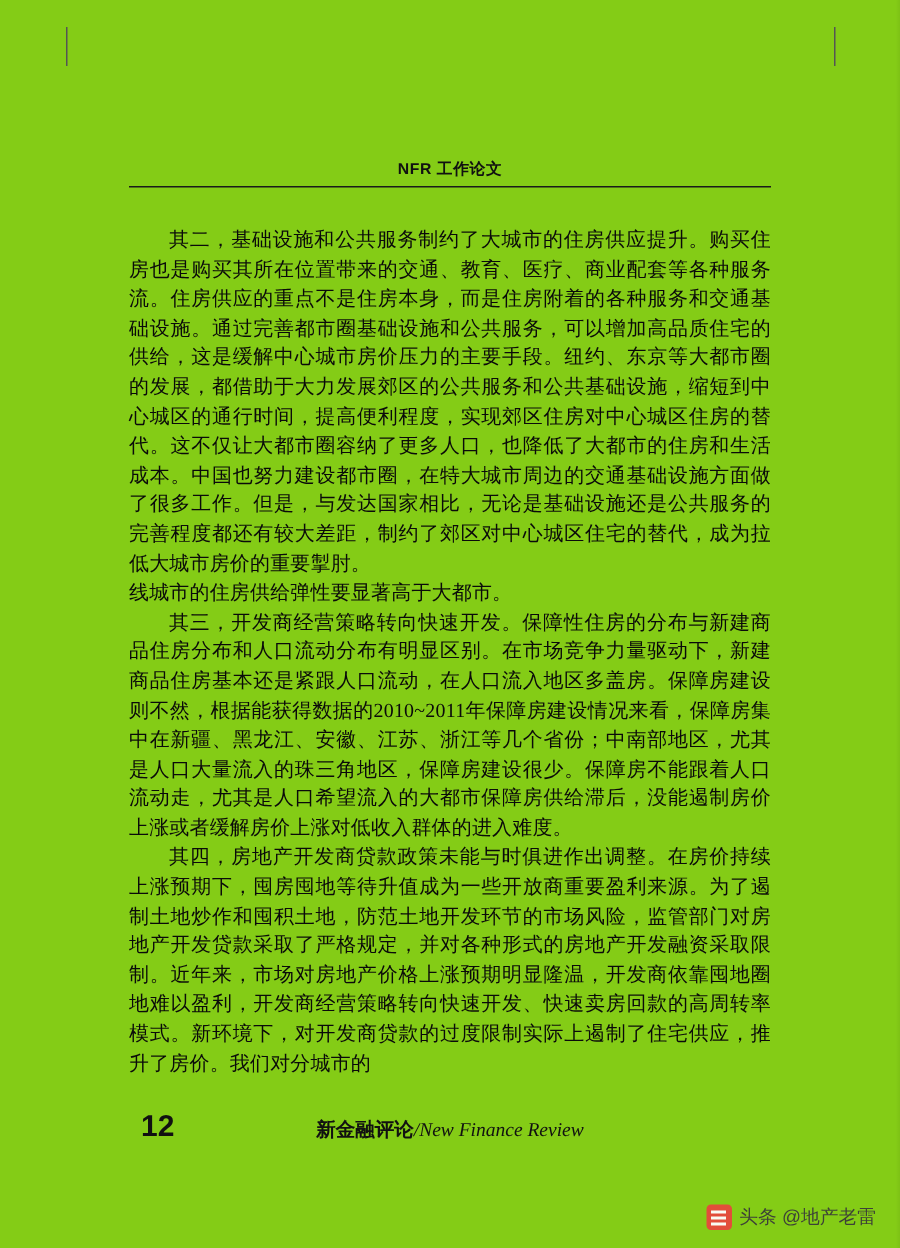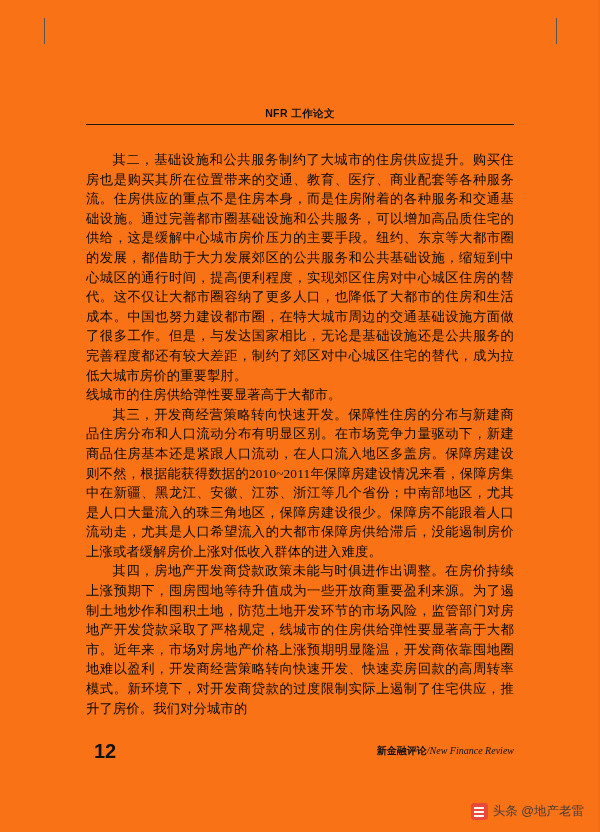--- a/index.html
+++ b/index.html
@@ -15,21 +15,21 @@
     font-family: "Liberation Serif", "DejaVu Serif", serif;
     color: #000000;
   }
 
   .page {
     position: absolute;
     left: 0;
     top: 0;
     width: 600px;
     height: 832px;
-    background: #f97316;
+    background: #84cc16;
   }
 
   
   .crop-mark {
     position: absolute;
     background: #555;
   }
   .crop-tl-v { left: 44px; top: 18px; width: 1px; height: 26px; }
   .crop-tr-v { left: 556px; top: 18px; width: 1px; height: 26px; }
 
@@ -86,22 +86,22 @@
     font-family: "Liberation Sans", "DejaVu Sans", sans-serif;
     font-size: 20px;
     font-weight: bold;
     color: #111;
   }
   .footer-title {
     position: absolute;
     left: 86px;
     top: 744px;
     width: 428px;
-    text-align: right;
-    font-size: 10px;
+    text-align: center;
+    font-size: 13px;
     color: #111;
   }
   .footer-title .cn {
     font-family: "Liberation Serif", "DejaVu Serif", serif;
     font-weight: bold;
   }
   .footer-title .en {
     font-style: italic;
     font-family: "Liberation Serif", "DejaVu Serif", serif;
   }
@@ -160,21 +160,21 @@
 
   <div class="header-band">
     <div class="header-title">NFR 工作论文</div>
   </div>
   <div class="header-rule"></div>
 
   <div class="body-block">
     <p class="para indent">其二，基础设施和公共服务制约了大城市的住房供应提升。购买住房也是购买其所在位置带来的交通、教育、医疗、商业配套等各种服务流。住房供应的重点不是住房本身，而是住房附着的各种服务和交通基础设施。通过完善都市圈基础设施和公共服务，可以增加高品质住宅的供给，这是缓解中心城市房价压力的主要手段。纽约、东京等大都市圈的发展，都借助于大力发展郊区的公共服务和公共基础设施，缩短到中心城区的通行时间，提高便利程度，实现郊区住房对中心城区住房的替代。这不仅让大都市圈容纳了更多人口，也降低了大都市的住房和生活成本。中国也努力建设都市圈，在特大城市周边的交通基础设施方面做了很多工作。但是，与发达国家相比，无论是基础设施还是公共服务的完善程度都还有较大差距，制约了郊区对中心城区住宅的替代，成为拉低大城市房价的重要掣肘。</p>
     <p class="para">线城市的住房供给弹性要显著高于大都市。</p>
     <p class="para indent">其三，开发商经营策略转向快速开发。保障性住房的分布与新建商品住房分布和人口流动分布有明显区别。在市场竞争力量驱动下，新建商品住房基本还是紧跟人口流动，在人口流入地区多盖房。保障房建设则不然，根据能获得数据的2010~2011年保障房建设情况来看，保障房集中在新疆、黑龙江、安徽、江苏、浙江等几个省份；中南部地区，尤其是人口大量流入的珠三角地区，保障房建设很少。保障房不能跟着人口流动走，尤其是人口希望流入的大都市保障房供给滞后，没能遏制房价上涨或者缓解房价上涨对低收入群体的进入难度。</p>
-    <p class="para indent">其四，房地产开发商贷款政策未能与时俱进作出调整。在房价持续上涨预期下，囤房囤地等待升值成为一些开放商重要盈利来源。为了遏制土地炒作和囤积土地，防范土地开发环节的市场风险，监管部门对房地产开发贷款采取了严格规定，线城市的住房供给弹性要显著高于大都市。近年来，市场对房地产价格上涨预期明显隆温，开发商依靠囤地圈地难以盈利，开发商经营策略转向快速开发、快速卖房回款的高周转率模式。新环境下，对开发商贷款的过度限制实际上遏制了住宅供应，推升了房价。我们对分城市的</p>
+    <p class="para indent">其四，房地产开发商贷款政策未能与时俱进作出调整。在房价持续上涨预期下，囤房囤地等待升值成为一些开放商重要盈利来源。为了遏制土地炒作和囤积土地，防范土地开发环节的市场风险，监管部门对房地产开发贷款采取了严格规定，并对各种形式的房地产开发融资采取限制。近年来，市场对房地产价格上涨预期明显隆温，开发商依靠囤地圈地难以盈利，开发商经营策略转向快速开发、快速卖房回款的高周转率模式。新环境下，对开发商贷款的过度限制实际上遏制了住宅供应，推升了房价。我们对分城市的</p>
   </div>
 
   <div class="folio">12</div>
 
   <div class="footer-title">
     <span class="cn">新金融评论</span><span class="en">/</span><span class="en">New Finance Review</span>
   </div>
 
   <div class="watermark">
     <div class="wm-logo"></div>

